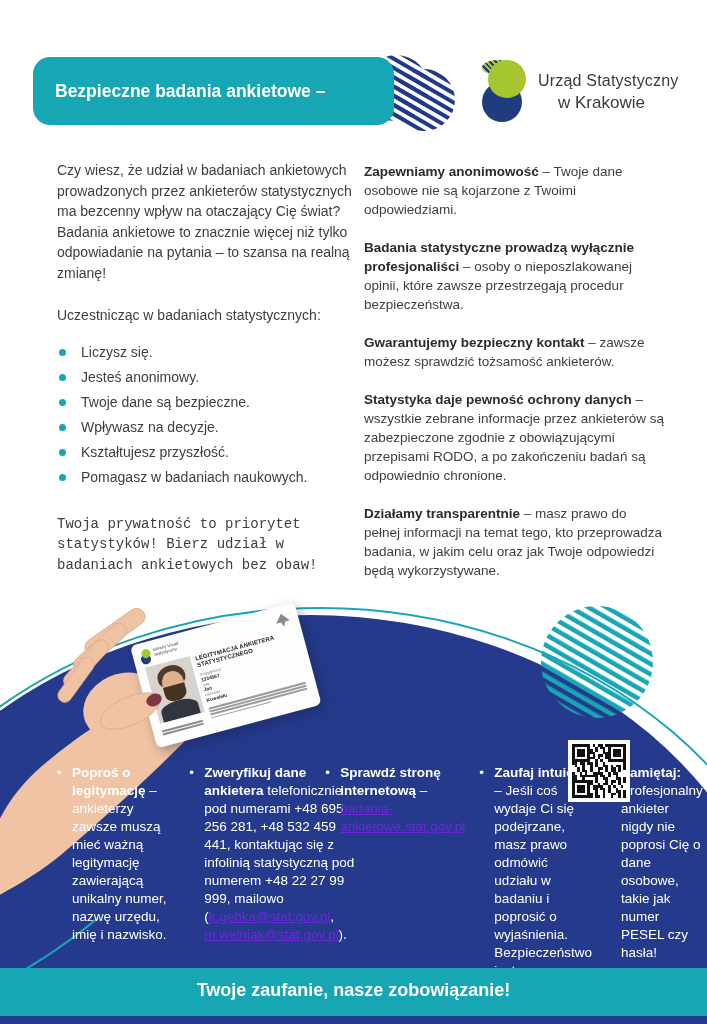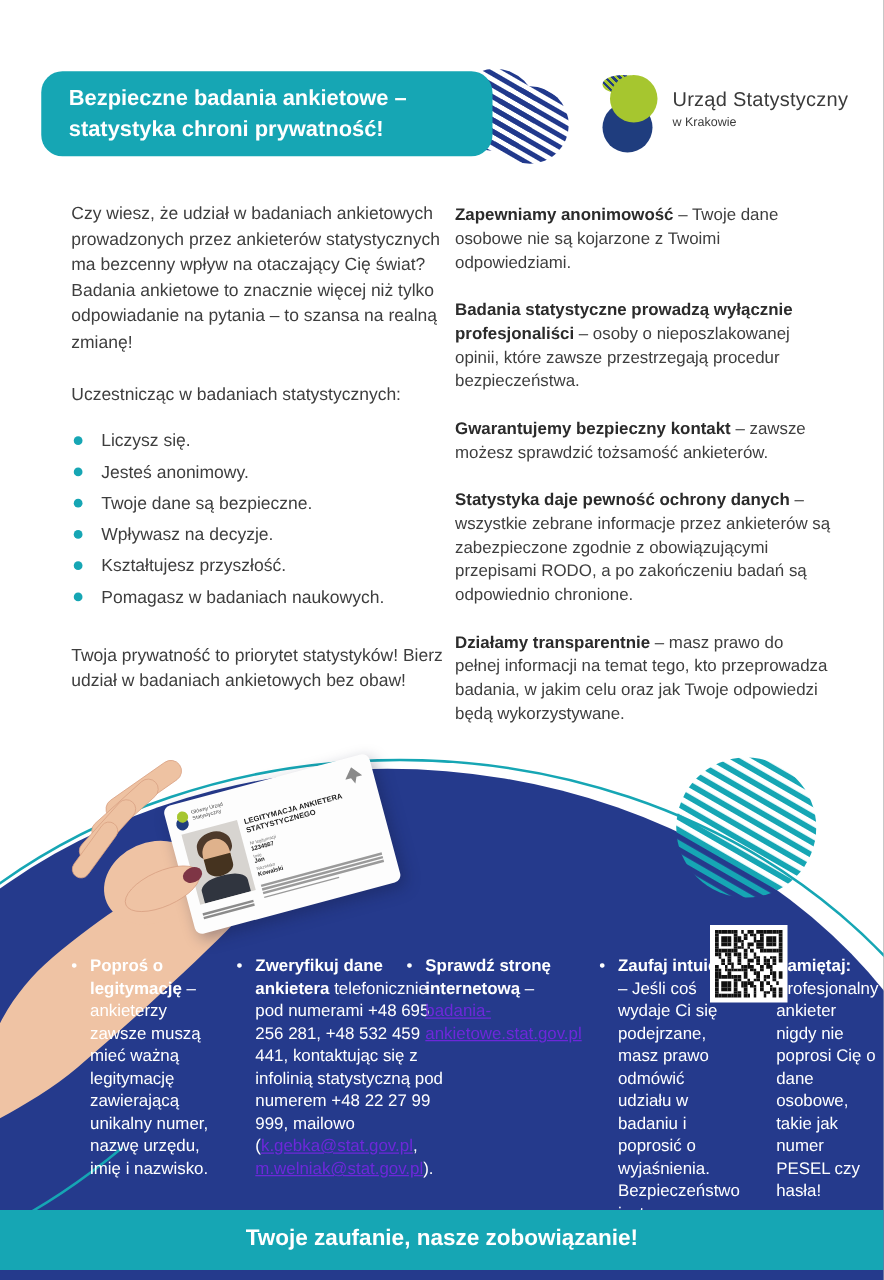--- a/index.html
+++ b/index.html
@@ -13,30 +13,30 @@
           color:#fff;font-weight:bold;font-size:17.5px;line-height:25px;
           display:flex;flex-direction:column;justify-content:center;padding-left:22px;box-sizing:border-box;z-index:1;}
   .logo{left:482px;top:60px;width:200px;height:66px;z-index:3;}
   .logo-circle{position:absolute;border-radius:50%;}
   .logo-green{left:6px;top:0;width:38px;height:38px;background:#a6c62f;}
   .logo-navy{left:0;top:22px;width:40px;height:40px;background:#1f3d7e;}
   .logo-lens{left:8px;top:24px;width:32px;height:15px;border-radius:50%;
              background:repeating-linear-gradient(45deg,#a6c62f 0 2px,#1f3d7e 2px 4px);}
   .logo-text{position:absolute;left:56px;top:12px;color:#3a3a3a;}
   .logo-name{font-size:16px;letter-spacing:.2px;}
-  .logo-place{font-size:10px;margin-top:3px;}
+  .logo-place{font-size:17px;margin-top:3px;margin-left:20px;}
 
   
   .col-left{left:57px;top:160px;width:299px;color:#3e3e3e;font-size:14px;line-height:20.5px;z-index:3;}
   .col-left p{margin:0;}
   .intro-list-title{margin-top:22px !important;}
   ul.benefit-list{list-style:none;margin:14px 0 0 0;padding:0;}
   ul.benefit-list li{position:relative;padding-left:24px;height:25px;line-height:25px;}
   ul.benefit-list .dot{position:absolute;left:2px;top:9px;width:7px;height:7px;border-radius:50%;background:#16a6b4;}
-  .closing{margin-top:24px !important;}
+  .closing{margin-top:24px !important;font-family:Liberation Mono, monospace;}
 
   .col-right{left:364px;top:162px;width:302px;color:#3e3e3e;font-size:13.5px;line-height:19px;
              display:flex;flex-direction:column;gap:19px;z-index:3;}
   .col-right p{margin:0;}
   .col-right b{color:#2b2b2b;}
 
   
   .check-title{left:312px;top:672px;width:360px;text-align:center;color:#fff;font-weight:bold;
                font-size:20px;line-height:26px;z-index:5;}
   .citems{color:#fff;font-size:13.5px;line-height:18px;z-index:5;display:flex;flex-direction:row;}
@@ -81,21 +81,20 @@
   .card-name-bars{position:absolute;left:9px;top:90px;width:42px;}
   .card-name-bars div{height:1.6px;background:#8b8b8b;margin-bottom:1.8px;}
 </style>
 </head>
 <body>
 
 <div id="page">
 
   <div class="abs banner">
     <div>Bezpieczne badania ankietowe –</div>
-    <div>statystyka chroni prywatność!</div>
   </div>
 
   <svg id="bg" width="707" height="1024" viewBox="0 0 707 1024">
     <defs>
       <pattern id="navyStripes" width="8" height="8" patternUnits="userSpaceOnUse" patternTransform="rotate(-60)">
         <rect width="4" height="8" fill="#21398c"></rect>
       </pattern>
       <pattern id="tealStripes" width="9" height="9" patternUnits="userSpaceOnUse" patternTransform="rotate(-60)">
         <rect width="4.6" height="9" fill="#16a6b4"></rect>
       </pattern>

